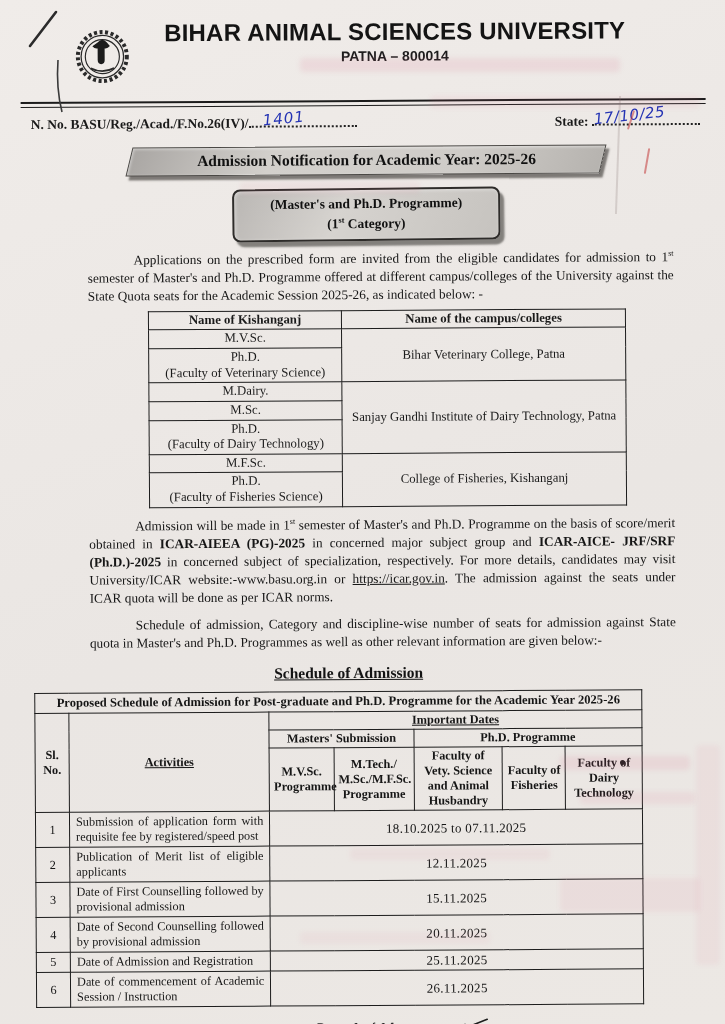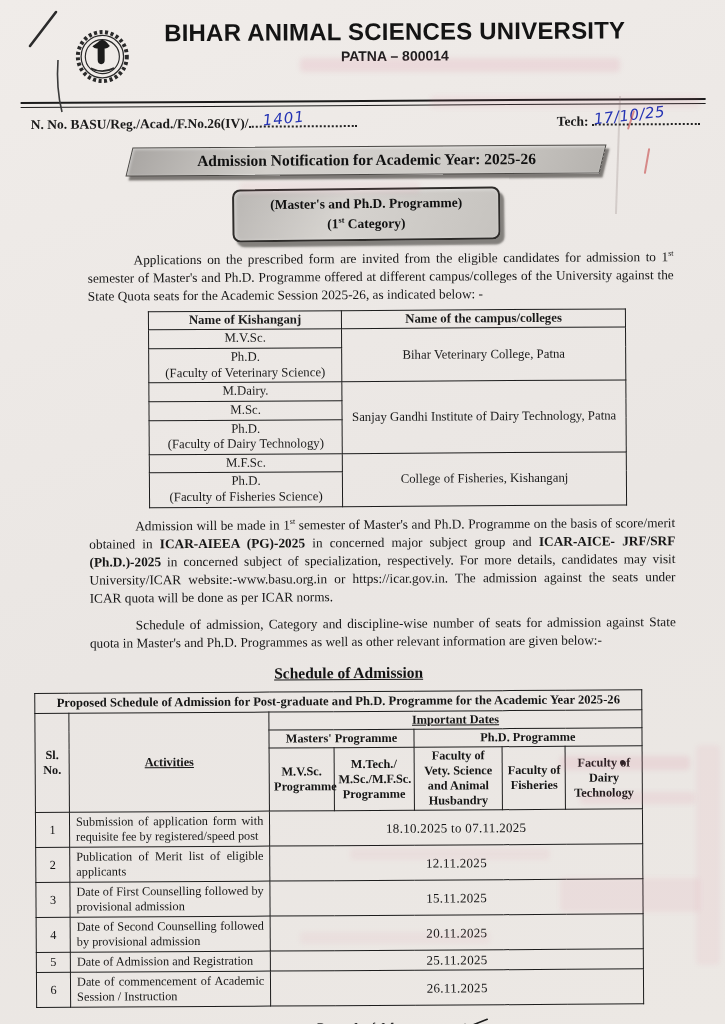--- a/index.html
+++ b/index.html
@@ -57,21 +57,21 @@
     box-shadow:4px 5px 2px rgba(104,101,98,.8), inset 1px 1px 4px rgba(255,255,255,.45);
     text-align:center;font-weight:bold;font-size:13.5px;line-height:1.45;color:#111;
     transform:rotate(-.3deg);
   }
   
   .para{
     margin:9px 2px 0 56px;width:586px;
     font-size:13.3px;line-height:1.36;text-align:justify;text-indent:46px;color:#161616;
   }
   .rt-b{font-weight:bold;}
-  .rt-u{}
+  .rt-u{text-decoration:underline;}
   .rt-sup{vertical-align:super;font-size:.6em;line-height:0;}
   
   .t1{
     border-collapse:collapse;margin:6px 0 0 116px;width:478px;
     font-size:12.8px;line-height:1.22;table-layout:fixed;
   }
   .t1 th,.t1 td{border:1.4px solid #1d1d1d;text-align:center;padding:1px 4px;white-space:pre-line;vertical-align:middle;}
   .t1 th{font-weight:bold;}
   
   .sched-h{
@@ -127,21 +127,21 @@
     <div class="rule-wrap">
       <div class="rule-a"></div>
         <div class="rule-b"></div>
     </div>
 
     <div class="refline">
       <div>
         <span>N. No. BASU/Reg./Acad./F.No.26(IV)/</span><span class="dots dots-ref"><span class="ink ink-ref">1401</span></span>
       </div>
       <div>
-        <span>Tech:</span>
+        <span>State:</span>
         <span class="dots dots-date"><span class="ink ink-date">17/10/25</span></span>
       </div>
     </div>
 
     <div class="banner1">
       <span class="b1t">Admission Notification for Academic Year: 2025-26</span>
     </div>
     <div class="banner2">
       <div>(Master's and Ph.D. Programme)</div>
       <div><span>(1</span><span class="rt-sup">st</span><span> Category)</span></div>
@@ -208,21 +208,21 @@
           <tr>
         <td class="ttl" colspan="7">Proposed Schedule of Admission for Post-graduate and Ph.D. Programme for the Academic Year 2025-26</td>
       </tr>
       <tr>
         <th rowspan="3">Sl.
 No.</th>
         <th rowspan="3" class="u">Activities</th>
         <th colspan="5" class="u">Important Dates</th>
       </tr>
       <tr>
-        <th colspan="2">Masters' Programme</th>
+        <th colspan="2">Masters' Submission</th>
         <th colspan="3">Ph.D. Programme</th>
       </tr>
       <tr>
         <th>M.V.Sc.
 Programme</th>
         <th>M.Tech./
 M.Sc./M.F.Sc.
 Programme</th>
         <th>Faculty of
 Vety. Science

